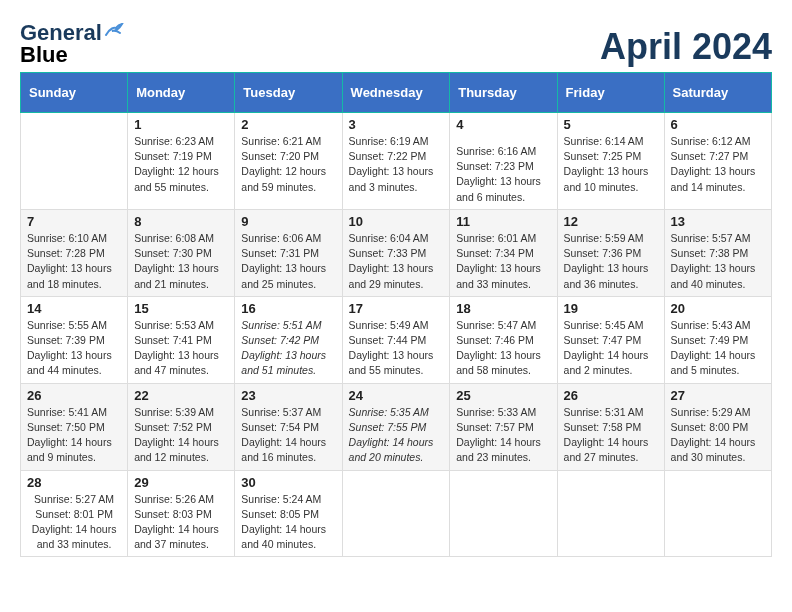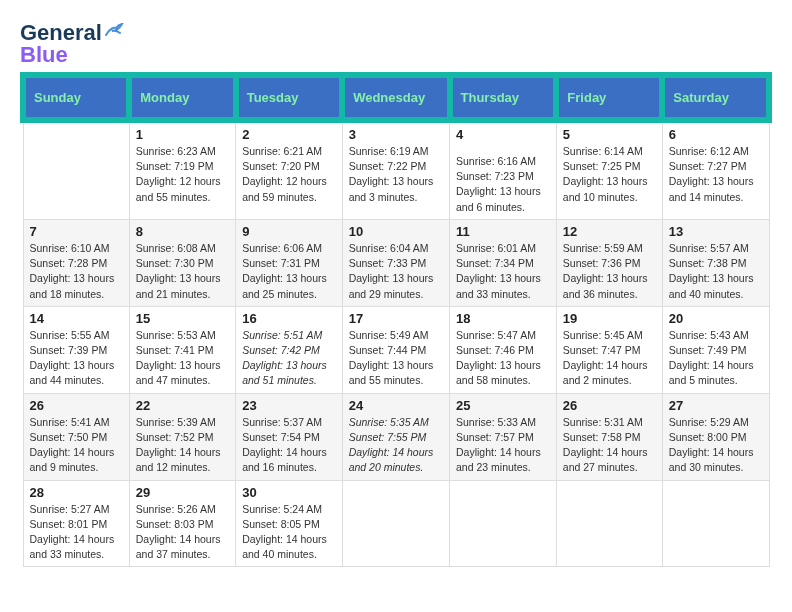--- a/index.html
+++ b/index.html
@@ -38,26 +38,26 @@
       color: #333;
       margin-top: 2px;
     }
     .calendar-table {
       width: 100%;
       border-collapse: collapse;
       border: 1px solid #ccc;
     }
     .calendar-table th {
       background-color: #3a6fc4;
-      color: #86efac;
+      color: #ffffff;
       text-align: left;
       padding: 12px 8px;
       font-size: 13px;
       font-weight: bold;
-      border: 6px solid #14b8a6;
+      border: 1px solid #14b8a6;
     }
     .calendar-table td {
       vertical-align: top;
       padding: 4px 6px;
       border: 1px solid #ddd;
       width: 108px;
       min-height: 80px;
       background: #fff;
       font-size: 11px;
       color: #333;
@@ -88,23 +88,24 @@
 <body>
 
 <div class="header-area">
   <div class="logo">
     <div class="logo-row">
       <span style="font-size:22px;font-weight:bold;color:#1a3a5c;">General</span>
       <svg width="22" height="16" viewBox="0 0 22 16" style="margin-left:2px;margin-top:-4px;">
         <path d="M2,12 Q8,2 14,6 Q10,4 18,1 Q14,8 8,8 Q12,7 16,10" fill="none" stroke="#4a90d9" stroke-width="2" stroke-linecap="round"></path>
       </svg>
     </div>
-    <span style="font-size:22px;font-weight:bold;color:#8b5cf6;margin-top:-4px;">Blue</span>
+    <span style="font-size:22px;font-weight:bold;color:#000000;margin-top:-4px;">Blue</span>
   </div>
   <div class="title-area">
+    <div class="month-title">April 2024</div>
   </div>
 </div>
 
 <table class="calendar-table">
   <thead>
     <tr>
       <th>Sunday</th>
       <th>Monday</th>
       <th>Tuesday</th>
       <th>Wednesday</th>
@@ -308,21 +309,21 @@
           <span class="day-number">27</span>
           <div class="day-info" style="white-space: pre-line;">Sunrise: 5:29 AM
 Sunset: 8:00 PM
 Daylight: 14 hours
 and 30 minutes.</div>
         </td>
       </tr>
       <tr>
         <td>
           <span class="day-number">28</span>
-          <div class="day-info" style="white-space: pre-line;">Sunrise: 5:27 AM
+          <div class="day-info" style="white-space: pre-line; text-align: center;">Sunrise: 5:27 AM
 Sunset: 8:01 PM
 Daylight: 14 hours
 and 33 minutes.</div>
         </td>
         <td>
           <span class="day-number">29</span>
           <div class="day-info" style="white-space: pre-line;">Sunrise: 5:26 AM
 Sunset: 8:03 PM
 Daylight: 14 hours
 and 37 minutes.</div>

